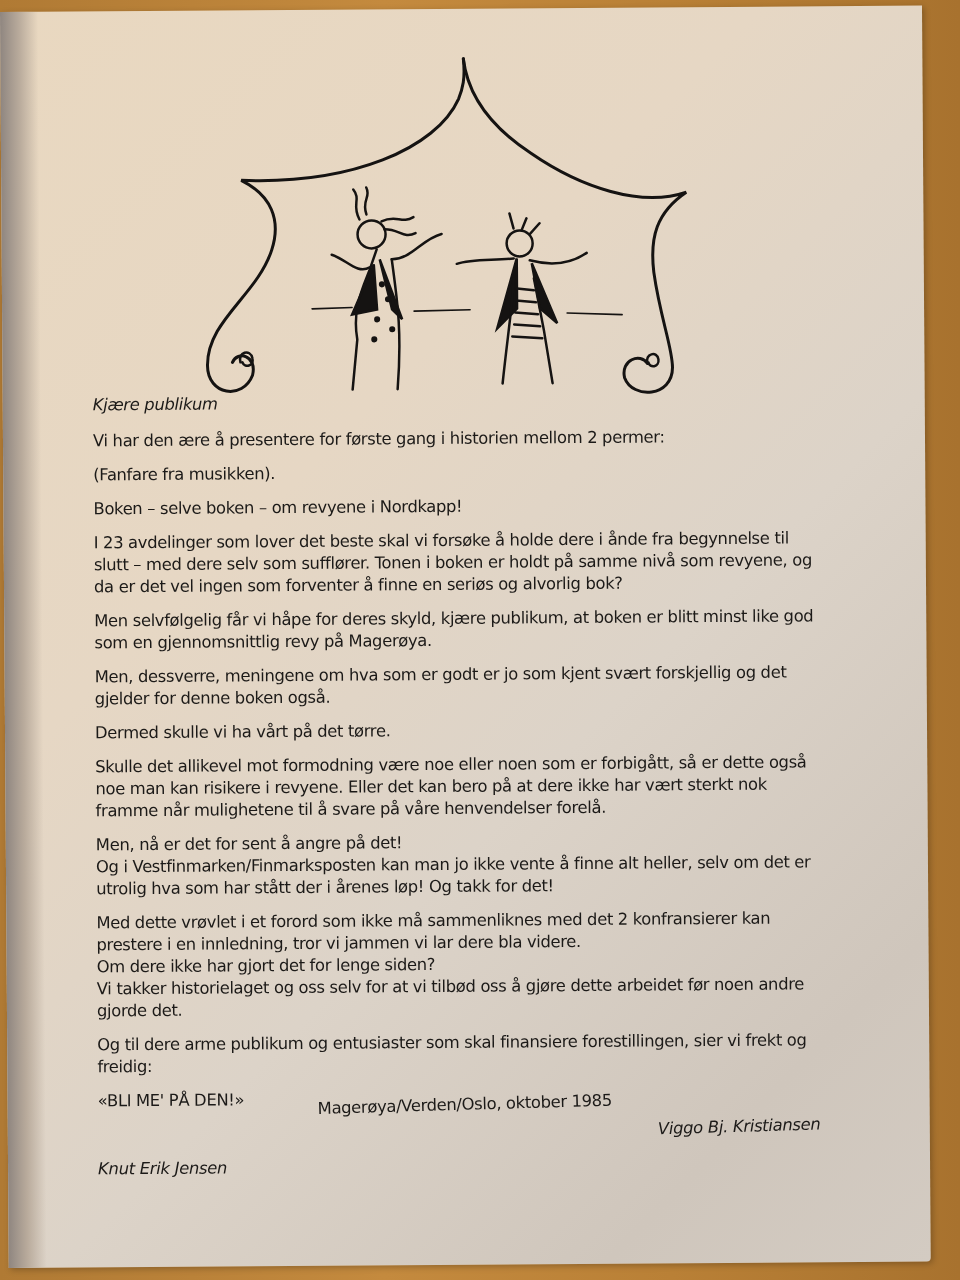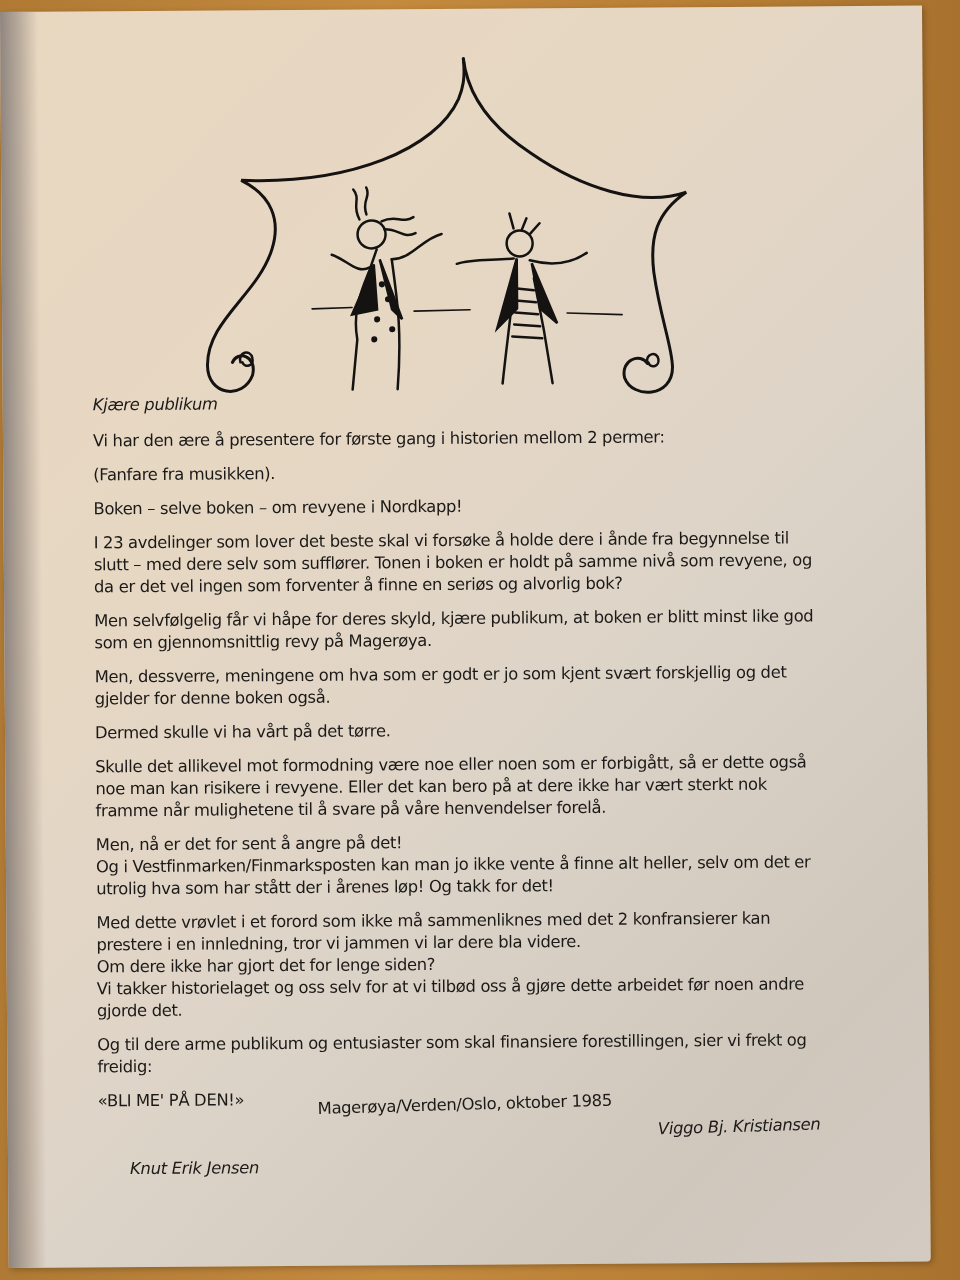--- a/index.html
+++ b/index.html
@@ -27,21 +27,21 @@
     font-family: "DejaVu Sans", sans-serif;
     font-size:16.4px; color:#1c1a18; line-height:22px;
     letter-spacing:-0.35px;
   }
   .text p { margin:0 0 12px 0; }
   .text p.tight { margin-bottom:0; }
   .salutation { font-style:italic; margin-bottom:14px !important; }
   .slogan { margin-top:2px; }
   .place-date { position:absolute; left:310px; top:1086px; font-family:"DejaVu Sans",sans-serif; font-size:16.4px; color:#1c1a18; letter-spacing:-0.35px; transform: rotate(-1.2deg); }
   .sig-right { position:absolute; left:650px; top:1110px; font-family:"DejaVu Sans",sans-serif; font-style:italic; font-size:16.4px; color:#1c1a18; letter-spacing:-0.3px; transform: rotate(-1.3deg); }
-  .sig-left { position:absolute; left:90px; top:1148px; font-family:"DejaVu Sans",sans-serif; font-style:italic; font-size:16.4px; color:#1c1a18; letter-spacing:-0.3px;margin-left:32px; }
+  .sig-left { position:absolute; left:90px; top:1148px; font-family:"DejaVu Sans",sans-serif; font-style:italic; font-size:16.4px; color:#1c1a18; letter-spacing:-0.3px; }
 </style>
 </head>
 <body>
 
 <div class="page">
   <div class="spine"></div>
 
   <svg class="illustration" viewBox="0 0 500 410" xmlns="http://www.w3.org/2000/svg" fill="none" stroke="#151312" stroke-width="3" stroke-linecap="round">
 
     <path d="M263 50 C265 70 262 80 258 90 C235 140 150 175 40 170 C70 185 80 210 70 240 C55 285 5 310 5 355 C5 385 40 390 50 365 C55 345 35 340 30 352"></path>

